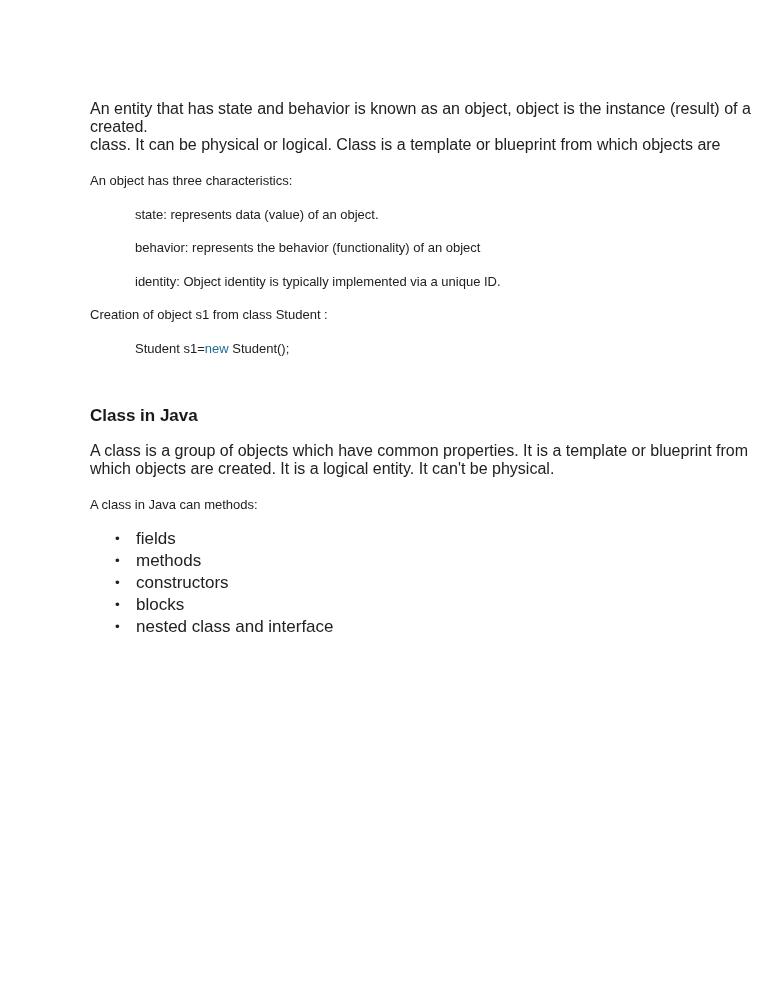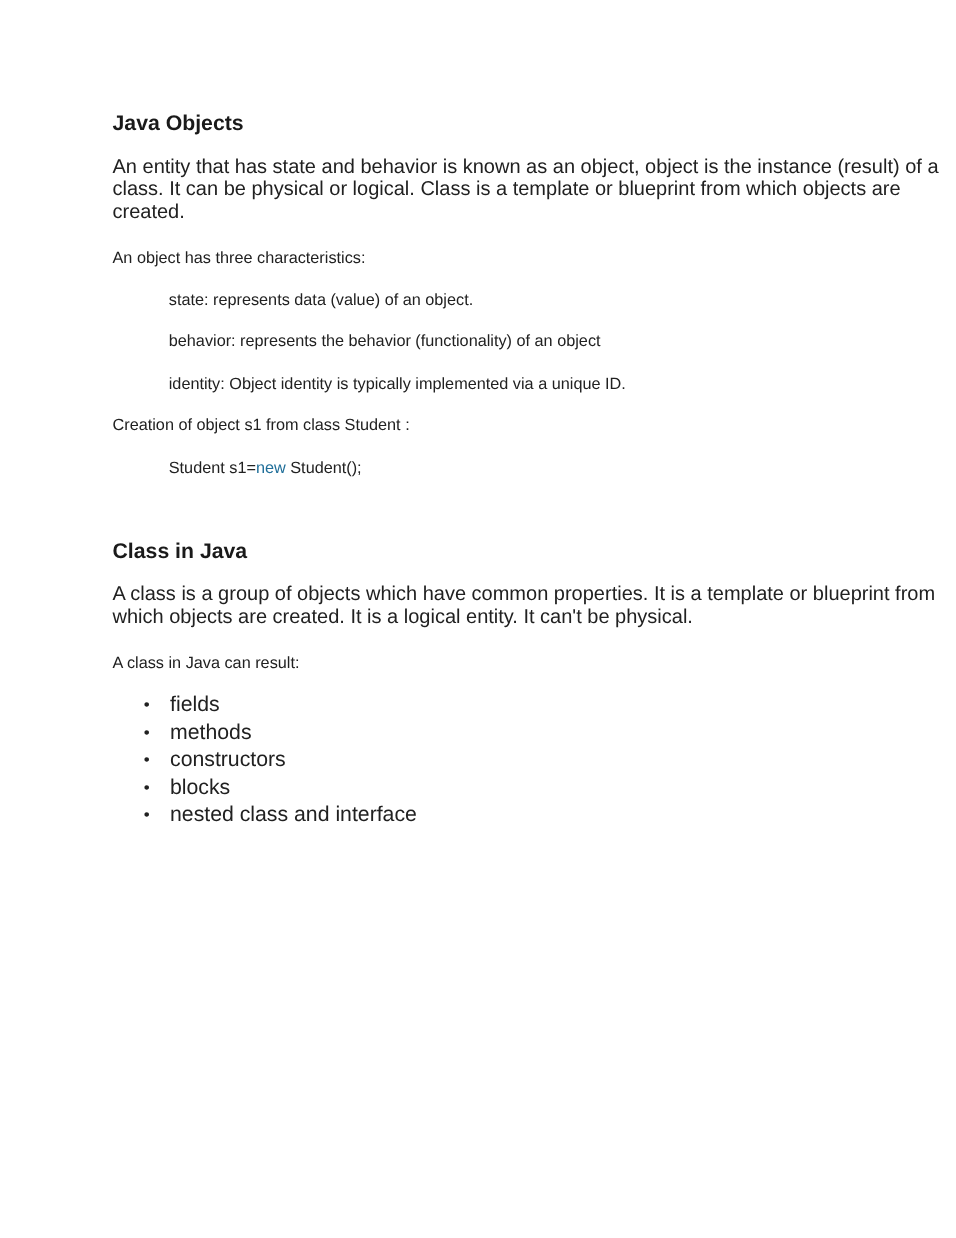--- a/index.html
+++ b/index.html
@@ -69,27 +69,26 @@
   ul.bullet-list li .bullet-dot::before {
     content: "\2022";
   }
 </style>
 </head>
 <body>
 
 <div class="page">
   <div class="content">
 
-    <h2 class="section-heading">Java Objects</h2>
 
     <p class="para">
       </p>
       <div class="line">An entity that has state and behavior is known as an object, object is the instance (result) of a</div>
+      <div class="line">created.</div>
       <div class="line">class. It can be physical or logical. Class is a template or blueprint from which objects are</div>
-      <div class="line">created.</div>
     <p></p>
 
     <p class="para">An object has three characteristics:</p>
 
     <p class="para indent">state: represents data (value) of an object.</p>
 
     <p class="para indent">behavior: represents the behavior (functionality) of an object</p>
 
     <p class="para indent">identity: Object identity is typically implemented via a unique ID.</p>
 
@@ -101,21 +100,21 @@
 
     <h2 class="section-heading second">Class in Java</h2>
 
     <p class="para">
       </p>
       <div class="line">A class is a group of objects which have common properties. It is a template or blueprint from</div>
       <div class="line">which objects are created. It is a logical entity. It can't be physical.</div>
     <p></p>
 
 
-    <p class="para">A class in Java can result:</p>
+    <p class="para">A class in Java can methods:</p>
 
     <ul class="bullet-list">
       <li>
         <span class="bullet-dot"></span>
         <span>fields</span>
       </li>
       <li>
         <span class="bullet-dot"></span>
         <span>methods</span>
       </li>

